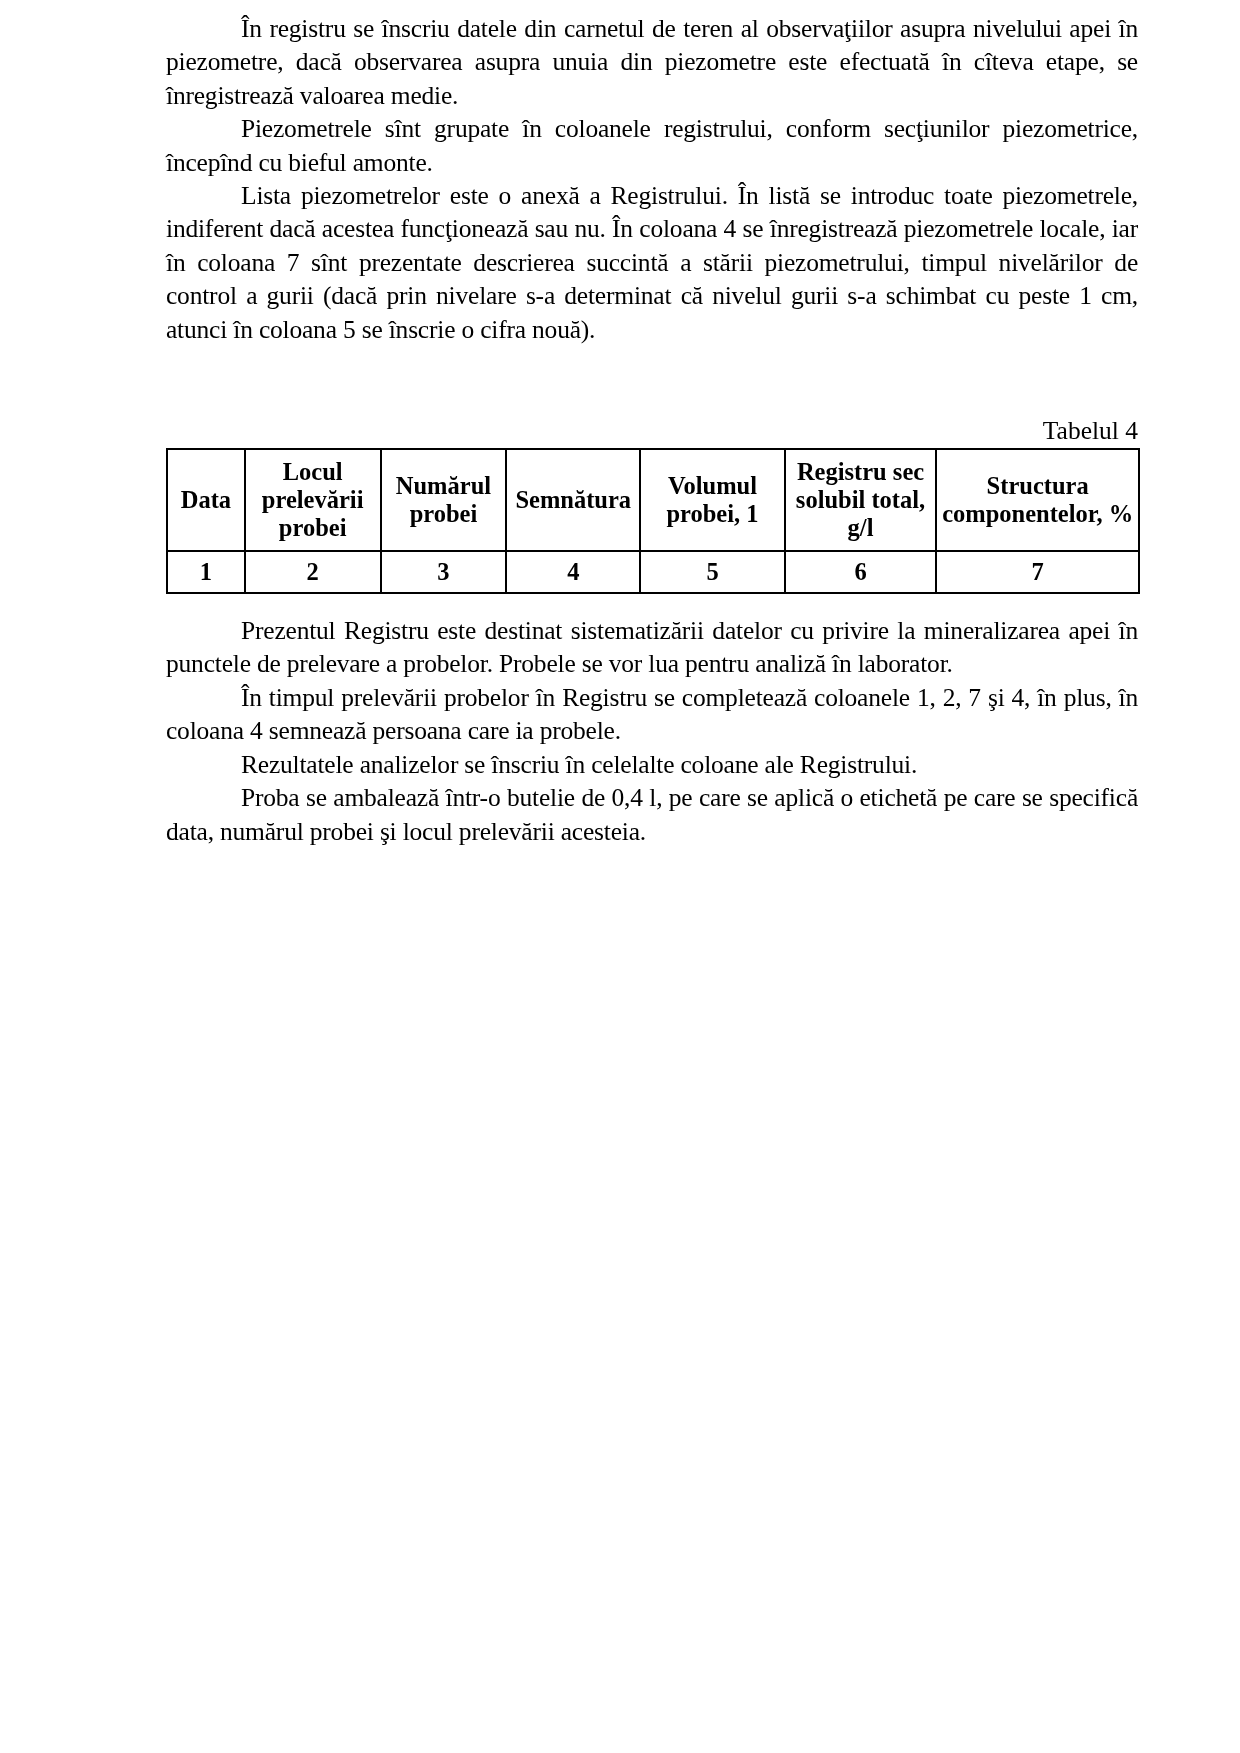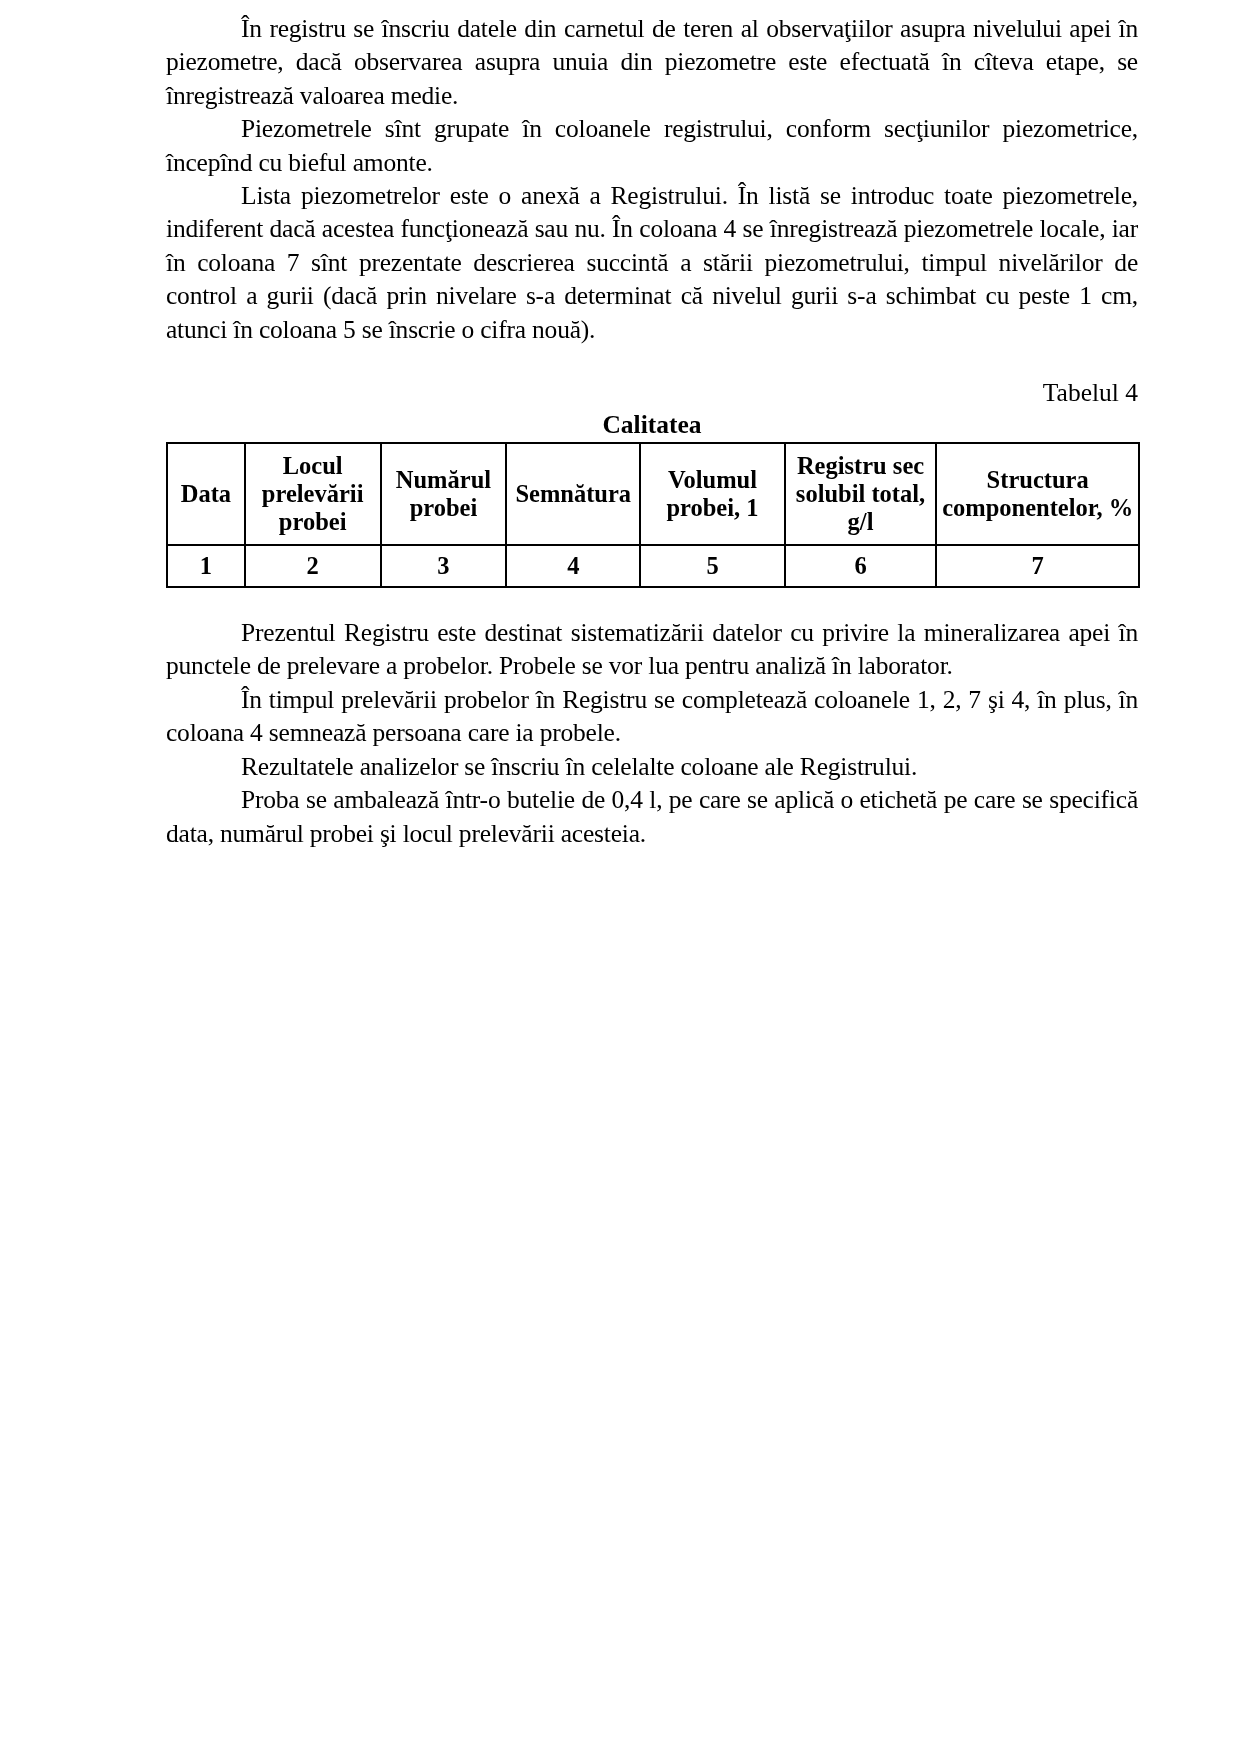--- a/index.html
+++ b/index.html
@@ -30,20 +30,21 @@
     }
     .indent {
       text-indent: 75px;
     }
     .gap {
       height: 32px;
     }
     .table-caption {
       font-size: 25.5px;
       text-align: right;
+      margin-top: 38px;
       line-height: 30px;
     }
     .table-title {
       font-size: 25.5px;
       font-weight: bold;
       text-align: center;
       line-height: 30px;
       margin-top: 2px;
       padding-left: 0;
     }
@@ -62,35 +63,34 @@
       font-size: 24.5px;
       line-height: 28px;
     }
     table.quality th {
       height: 100px;
     }
     table.quality td {
       height: 40px;
     }
     .after-table {
-      margin-top: 28px;
+      margin-top: 20px;
     }
   </style>
 </head>
 <body>
 
 <div class="page">
 
   <p class="para indent">În registru se înscriu datele din carnetul de teren al observaţiilor asupra nivelului apei în piezometre, dacă observarea asupra unuia din piezometre este efectuată în cîteva etape, se înregistrează valoarea medie.</p>
   <p class="para indent">Piezometrele sînt grupate în coloanele registrului, conform secţiunilor piezometrice, începînd cu bieful amonte.</p>
   <p class="para indent">Lista piezometrelor este o anexă a Registrului. În listă se introduc toate piezometrele, indiferent dacă acestea funcţionează sau nu. În coloana 4 se înregistrează piezometrele locale, iar în coloana 7 sînt prezentate descrierea succintă a stării piezometrului, timpul nivelărilor de control a gurii (dacă prin nivelare s-a determinat că nivelul gurii s-a schimbat cu peste 1 cm, atunci în coloana 5 se înscrie o cifra nouă).</p>
   <div class="gap"></div>
 
   <div class="table-caption">Tabelul 4</div>
-  <div class="table-title">Calitatea</div>
 
   <table class="quality">
     <colgroup>
       <col style="width:78px">
       <col style="width:136px">
       <col style="width:126px">
       <col style="width:134px">
       <col style="width:145px">
       <col style="width:152px">
       <col style="width:203px">

